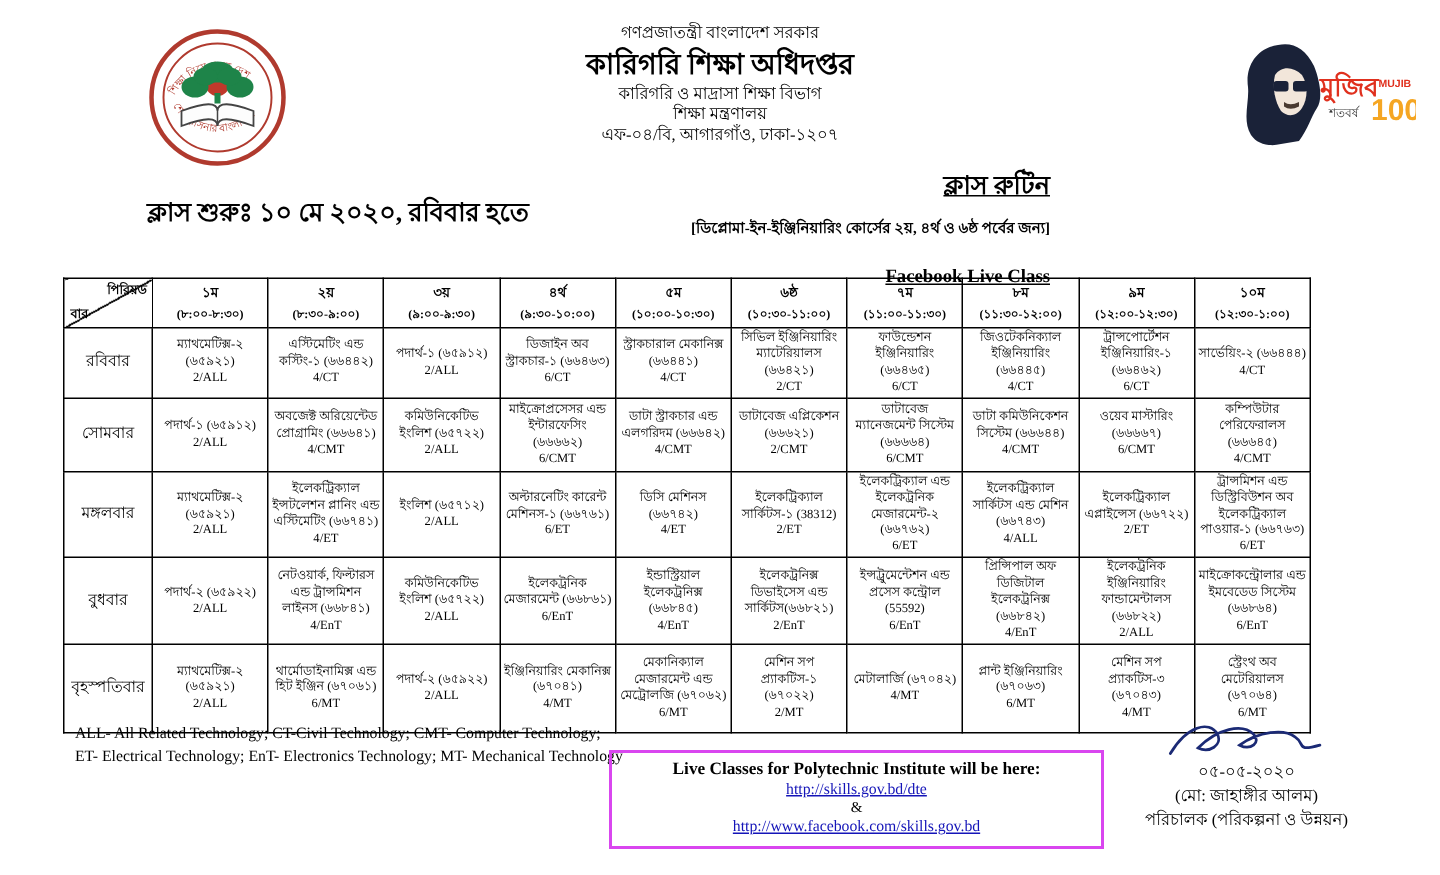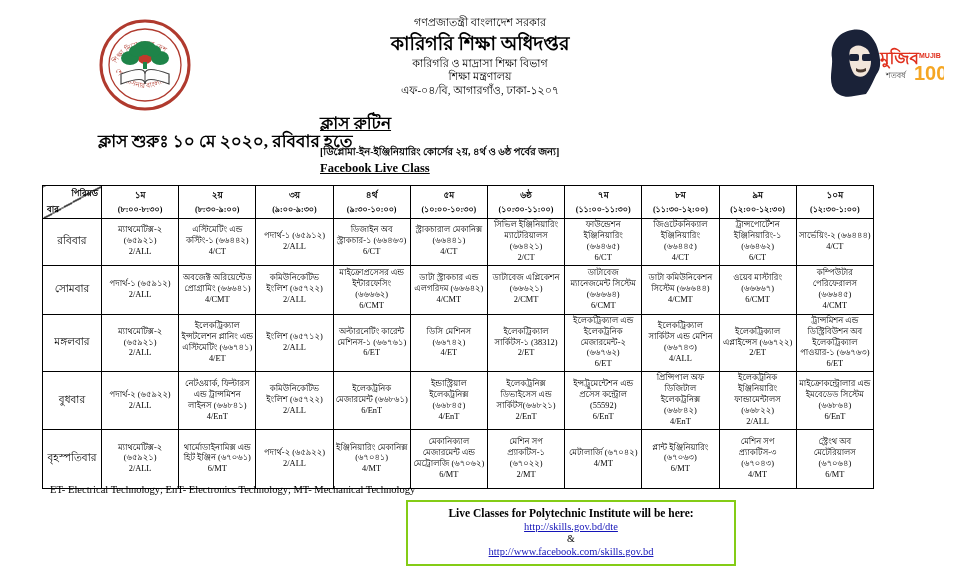--- a/index.html
+++ b/index.html
@@ -10,24 +10,24 @@
   .letterhead{position:absolute;top:16px;left:0;width:100%;text-align:center;line-height:1.25;}
   .lh-govt{font-size:11px;}
   .lh-directorate{font-size:19px;font-weight:bold;margin:2px 0 1px;}
   .lh-line{font-size:11px;}
 
   .logo-left{position:absolute;left:92px;top:18px;width:106px;height:94px;}
   .logo-right{position:absolute;right:16px;top:24px;width:122px;height:82px;}
 
   
   .start-text{position:absolute;left:98px;top:128px;font-size:17px;font-weight:bold;}
-  .routine-block{position:absolute;left:320px;top:110px;width:380px;text-align:left;}
+  .routine-block{position:absolute;left:320px;top:110px;width:380px;text-align:right;}
   .routine-title{font-size:17px;font-weight:bold;text-decoration:underline;}
   .routine-sub{font-size:10px;font-weight:bold;margin-top:6px;}
-  .fb-live{font-size:12.5px;font-weight:bold;text-decoration:underline;margin-top:0;}
+  .fb-live{font-size:12.5px;font-weight:bold;text-decoration:underline;margin-top:16px;}
 
   
   .routine-table{position:absolute;left:42px;top:185px;width:832px;border-collapse:collapse;
                  table-layout:fixed;}
   .routine-table th,.routine-table td{border:1px solid #000;padding:1px 2px;text-align:center;
                  vertical-align:middle;overflow:hidden;}
   th.corner-cell{width:58px;position:relative;height:32px;padding:0;
       background:linear-gradient(to bottom right,#fff calc(50% - 0.6px),#000 calc(50% - 0.6px),
                  #000 calc(50% + 0.6px),#fff calc(50% + 0.6px));}
   .corner-top{position:absolute;top:1px;right:3px;font-size:8.5px;}
@@ -40,21 +40,21 @@
   .subj{}
   .grp{}
   #routine-body tr:nth-child(1) td{height:42px;}
   #routine-body tr:nth-child(2) td{height:46px;}
   #routine-body tr:nth-child(3) td{height:53px;}
   #routine-body tr:nth-child(4) td{height:53px;}
   #routine-body tr:nth-child(5) td{height:56px;}
 
   
   .legend{position:absolute;left:50px;top:482px;font-size:10.5px;line-height:1.45;}
-  .live-box{position:absolute;left:406px;top:500px;width:314px;border:2px solid #84cc16;
+  .live-box{position:absolute;left:406px;top:500px;width:314px;border:2px solid #d946ef;
             text-align:center;padding:5px 6px 7px;}
   .live-title{font-size:11.5px;font-weight:bold;}
   .live-link{display:block;font-size:10.5px;color:#1414b8;text-decoration:underline;margin-top:2px;}
   .live-amp{font-size:10px;margin-top:1px;}
   .sign-block{position:absolute;right:14px;top:478px;width:230px;text-align:center;
               font-size:11px;line-height:1.45;}
   .sign-scribble{display:block;margin:0 auto -2px;}
 </style>
 </head>
 <body>
@@ -378,24 +378,33 @@
           </td>
           <td class="subject-cell">
             <div class="subj">স্ট্রেংথ অব মেটেরিয়ালস (৬৭০৬৪)</div>
             <div class="grp">6/MT</div>
           </td>
         </tr>
       </tbody>
   </table>
 
   <div class="legend">
+    <div>ALL- All Related Technology; CT-Civil Technology; CMT- Computer Technology;</div>
     <div>ET- Electrical Technology; EnT- Electronics Technology; MT- Mechanical Technology</div>
   </div>
 
   <div class="live-box">
     <div class="live-title">Live Classes for Polytechnic Institute will be here:</div>
     <a class="live-link" href="#">http://skills.gov.bd/dte</a>
     <div class="live-amp">&amp;</div>
     <a class="live-link" href="#">http://www.facebook.com/skills.gov.bd</a>
   </div>
 
+  <div class="sign-block">
+    <svg class="sign-scribble" viewBox="0 0 130 34" width="120" height="32">
+      <path d="M10 26 C 22 6, 38 2, 44 12 C 48 20, 38 26, 30 22 C 44 8, 62 4, 70 12 C 76 18, 68 24, 60 20 C 74 10, 92 8, 100 14 C 108 19, 100 25, 118 20" stroke="#1b2a75" stroke-width="2" fill="none" stroke-linecap="round"></path>
+    </svg>
+    <div>০৫-০৫-২০২০</div>
+    <div>(মো: জাহাঙ্গীর আলম)</div>
+    <div>পরিচালক (পরিকল্পনা ও উন্নয়ন)</div>
+  </div>
 
 </div>
 
 </body></html>

